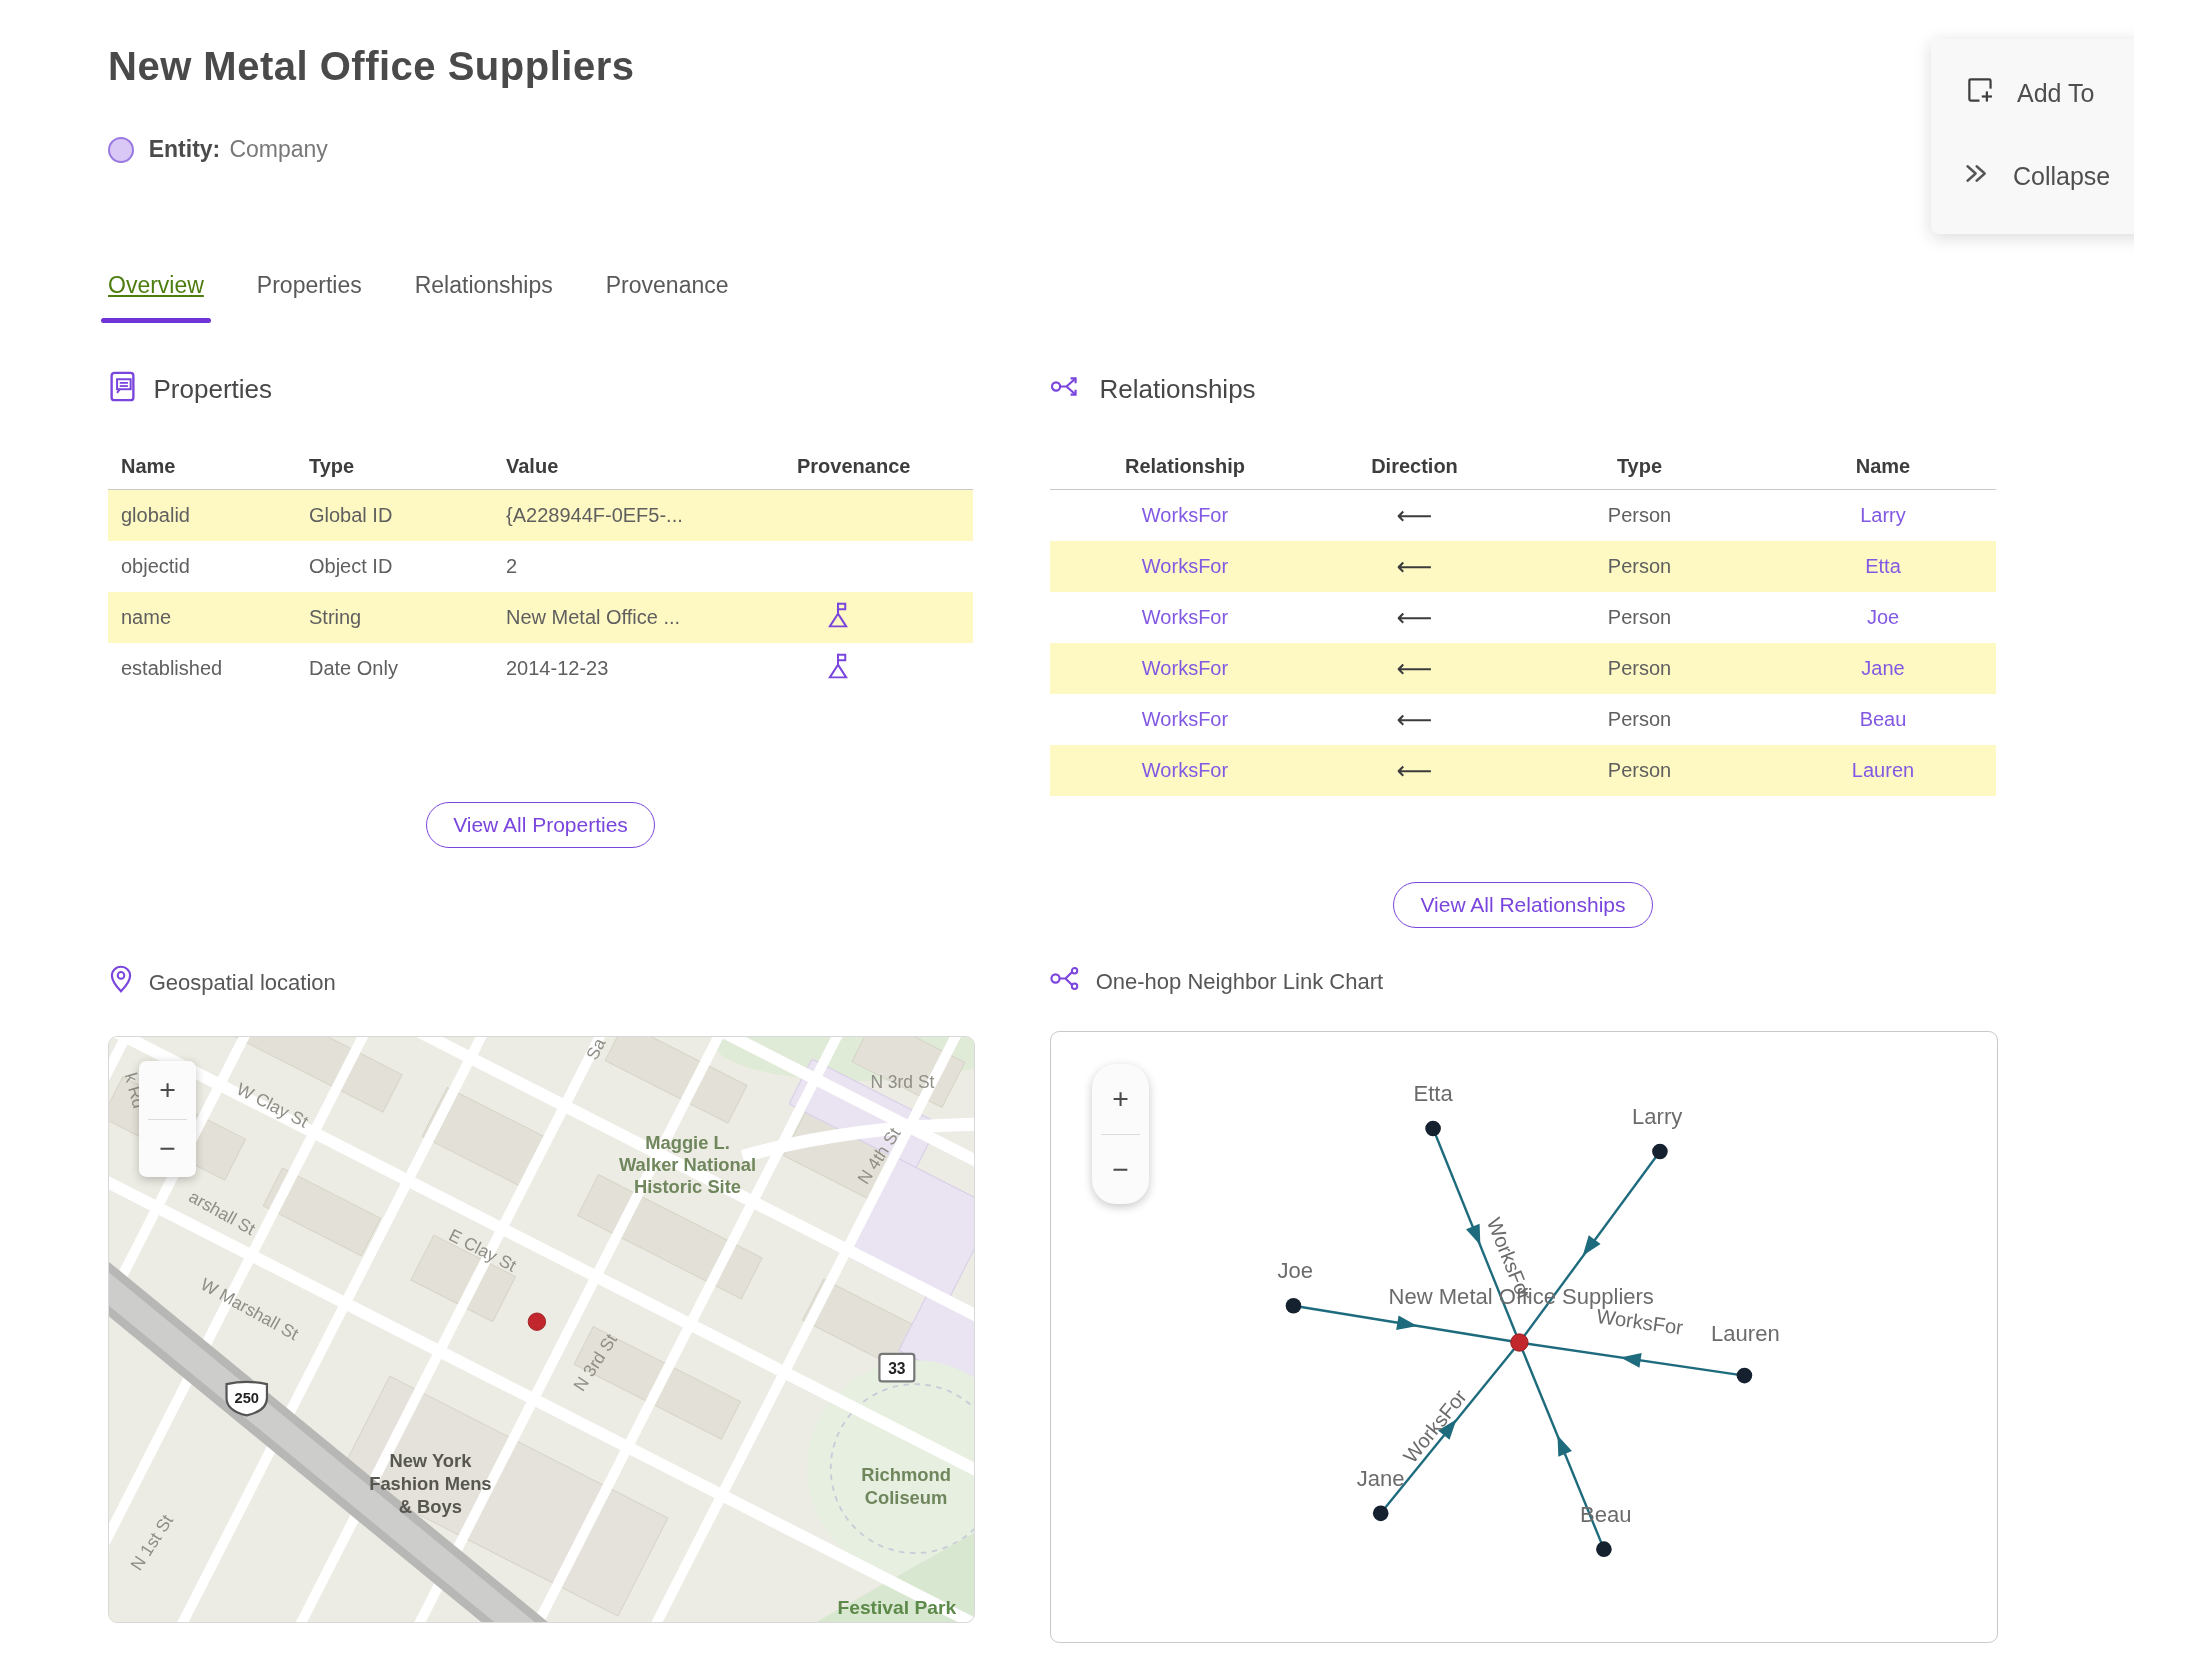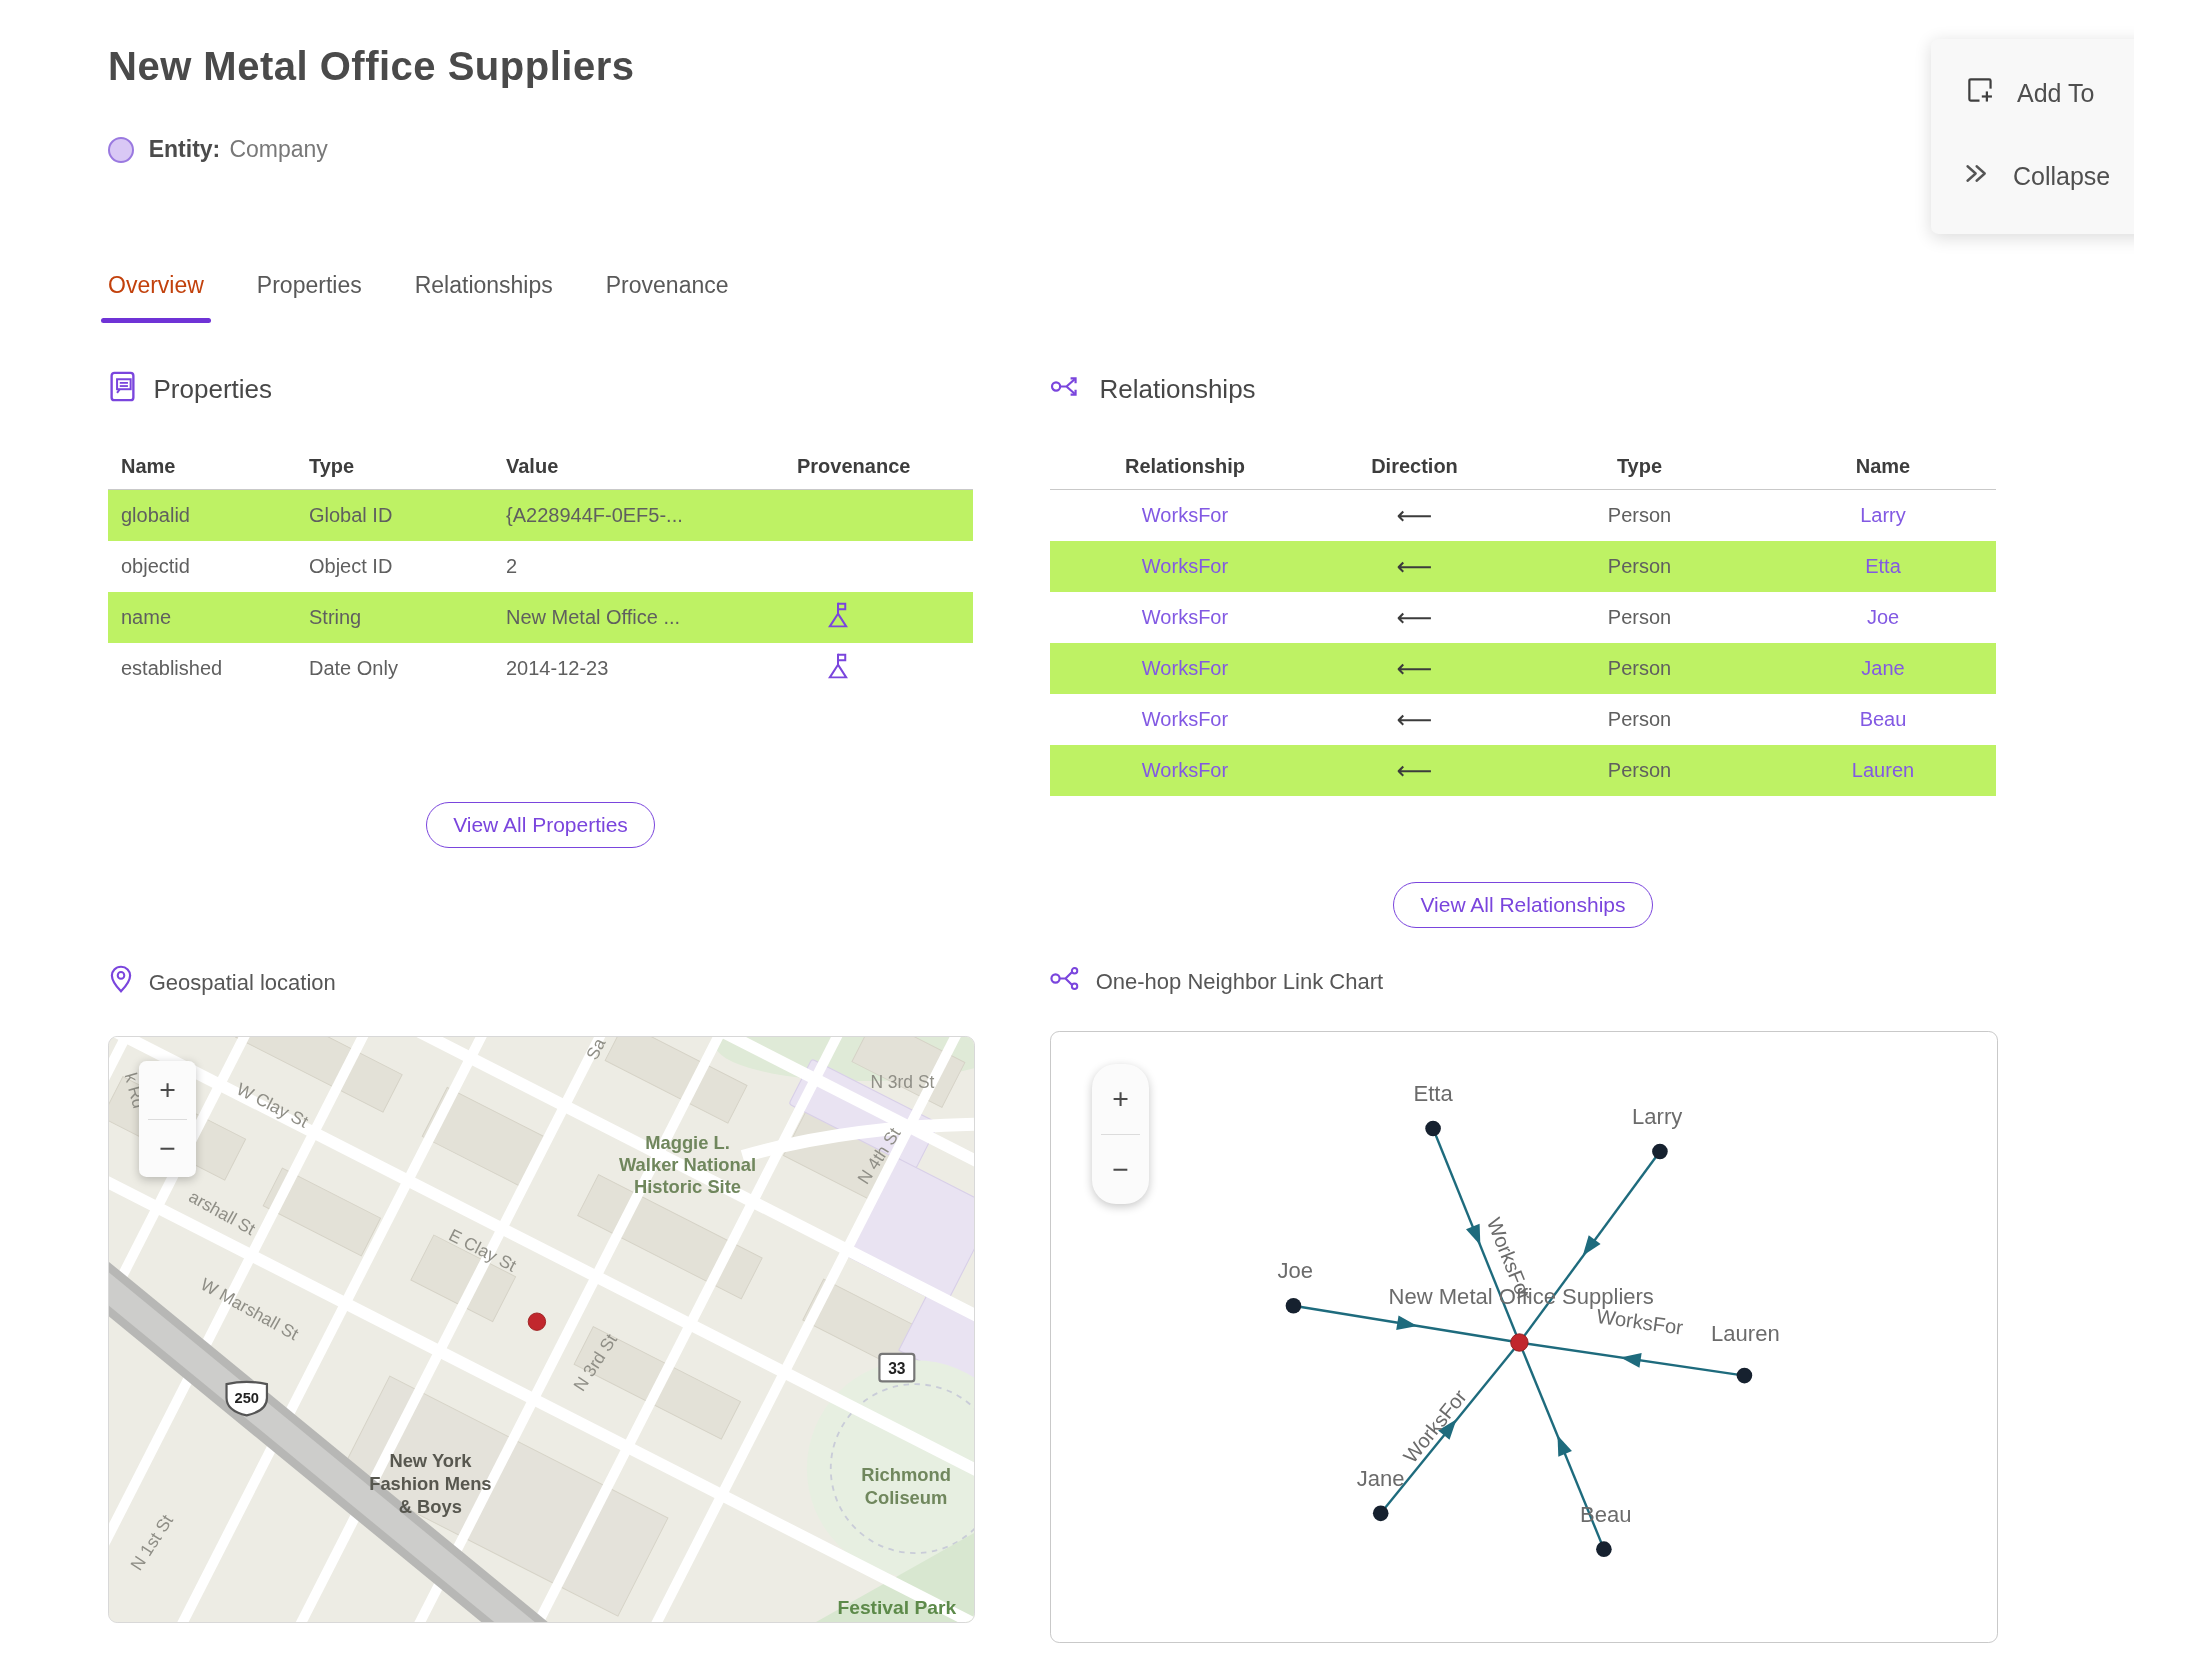--- a/index.html
+++ b/index.html
@@ -12,34 +12,34 @@
   .entity-label{font-weight:bold;color:#4b4b4b;margin-right:9.2px;}
   .entity-type{color:#787878;}
   
   .float-menu{position:absolute;left:1931px;top:39px;width:230px;height:195px;background:#f8f8f8;
               border-radius:7.3px;box-shadow:0 3.7px 16.5px rgba(0,0,0,.14);padding:31px 0 0 31px;box-sizing:border-box;}
   .menu-item{display:flex;align-items:center;gap:20px;height:46px;margin-bottom:37px;cursor:pointer;
              font-size:25px;color:#4f4f4f;}
   
   .tabs{position:absolute;left:108px;top:272px;display:flex;gap:53px;font-size:23px;color:#595959;}
   .tab{position:relative;padding-bottom:24px;cursor:pointer;}
-  .tab.active{color:#c2410c;}
+  .tab.active{color:#4d7c0f;text-decoration:underline;}
   .tab.active::after{content:"";position:absolute;left:-7.3px;right:-7.3px;bottom:0;height:4.6px;background:#6f33d6;border-radius:2.8px;}
   
   .col-left{position:absolute;left:108px;top:371px;width:865px;}
   .col-right{position:absolute;left:1050px;top:371px;width:946px;}
   .sec-head{display:flex;align-items:center;gap:16.5px;font-size:26px;color:#474747;height:37px;}
   .table{margin-top:35px;}
   .t-head,.t-row{display:grid;align-items:center;}
   .p-grid{grid-template-columns:188px 197px 253px 225px;}
   .r-grid{grid-template-columns:257px 202px 248px 239px;text-align:center;}
   .t-head{height:46px;font-size:20px;font-weight:bold;color:#3d3d3d;border-bottom:0.9px solid #c9c9c9;}
   .t-row{height:51px;font-size:20px;color:#5f5f5f;}
   .r-rows .t-row{height:51px;}
-  .stripe{background:#bef264;}
+  .stripe{background:#fef9c3;}
   .cell{padding-left:13px;}
   .prov-head{padding-left:51px;}
   .prov-cell{padding-left:79px;}
   .plink{color:#8259e3;cursor:pointer;}
   .dir{font-size:25px;color:#3c3c3c;}
   .viewall-wrap{display:flex;justify-content:center;}
   .p-btn-wrap{margin-top:108px;}
   .r-btn-wrap{margin-top:86px;}
   .viewall{border:1.8px solid #7a45dd;color:#7a45dd;background:#fff;border-radius:24px;font-size:21px;
            padding:10px 26px;cursor:pointer;font-family:"Liberation Sans",sans-serif;}

